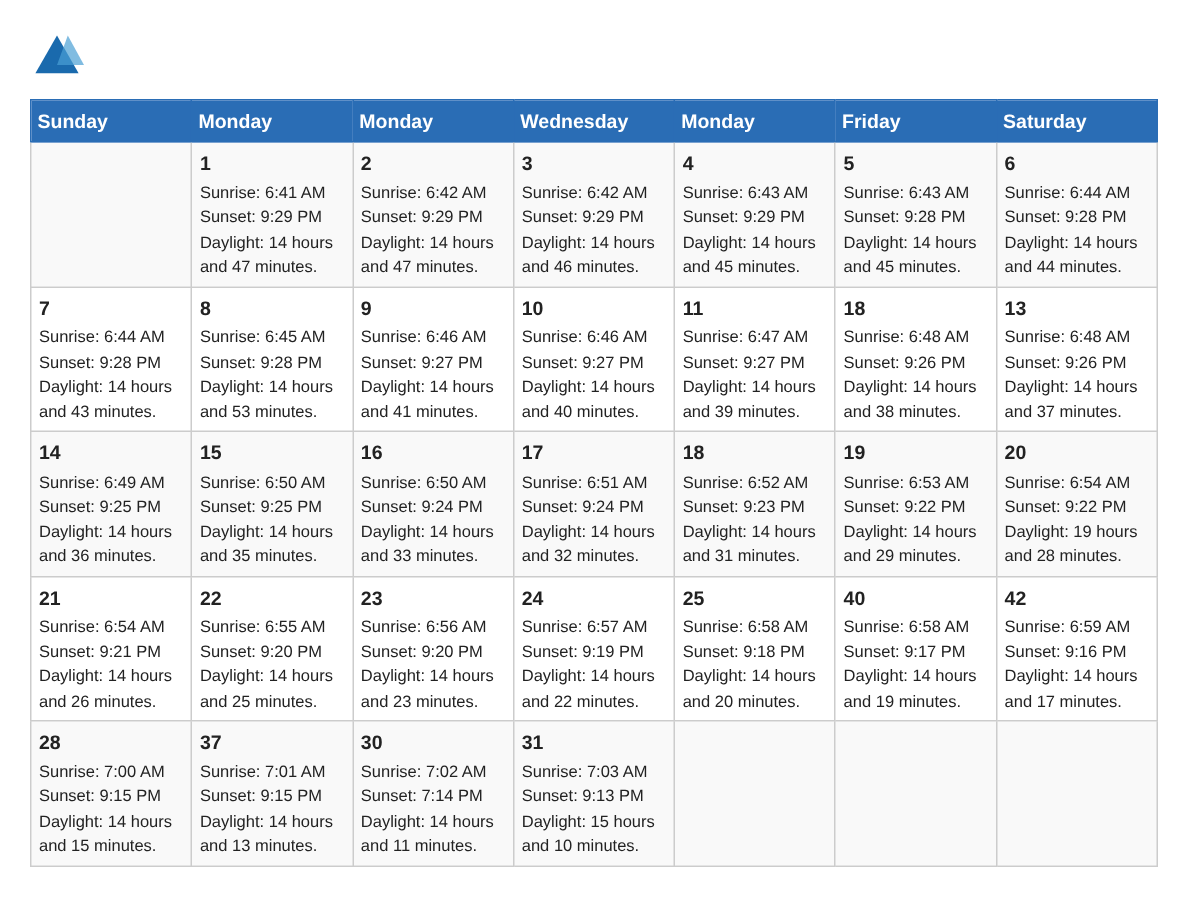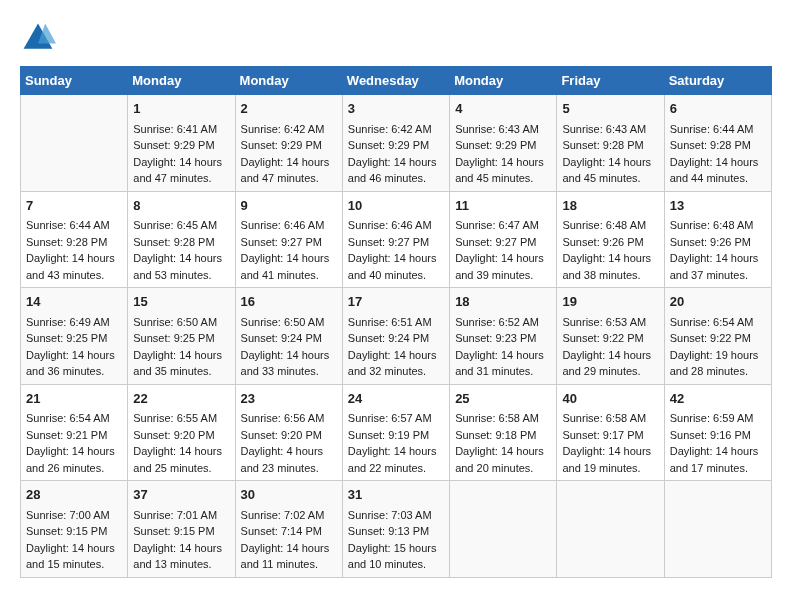--- a/index.html
+++ b/index.html
@@ -253,21 +253,21 @@
         <td>
           <span class="day-num">22</span>
           <div>Sunrise: 6:55 AM</div>
           <div>Sunset: 9:20 PM</div>
           <div>Daylight: 14 hours and 25 minutes.</div>
         </td>
         <td>
           <span class="day-num">23</span>
           <div>Sunrise: 6:56 AM</div>
           <div>Sunset: 9:20 PM</div>
-          <div>Daylight: 4 hours and 23 minutes.</div>
+          <div>Daylight: 14 hours and 23 minutes.</div>
         </td>
         <td>
           <span class="day-num">24</span>
           <div>Sunrise: 6:57 AM</div>
           <div>Sunset: 9:19 PM</div>
           <div>Daylight: 14 hours and 22 minutes.</div>
         </td>
         <td>
           <span class="day-num">25</span>
           <div>Sunrise: 6:58 AM</div>

